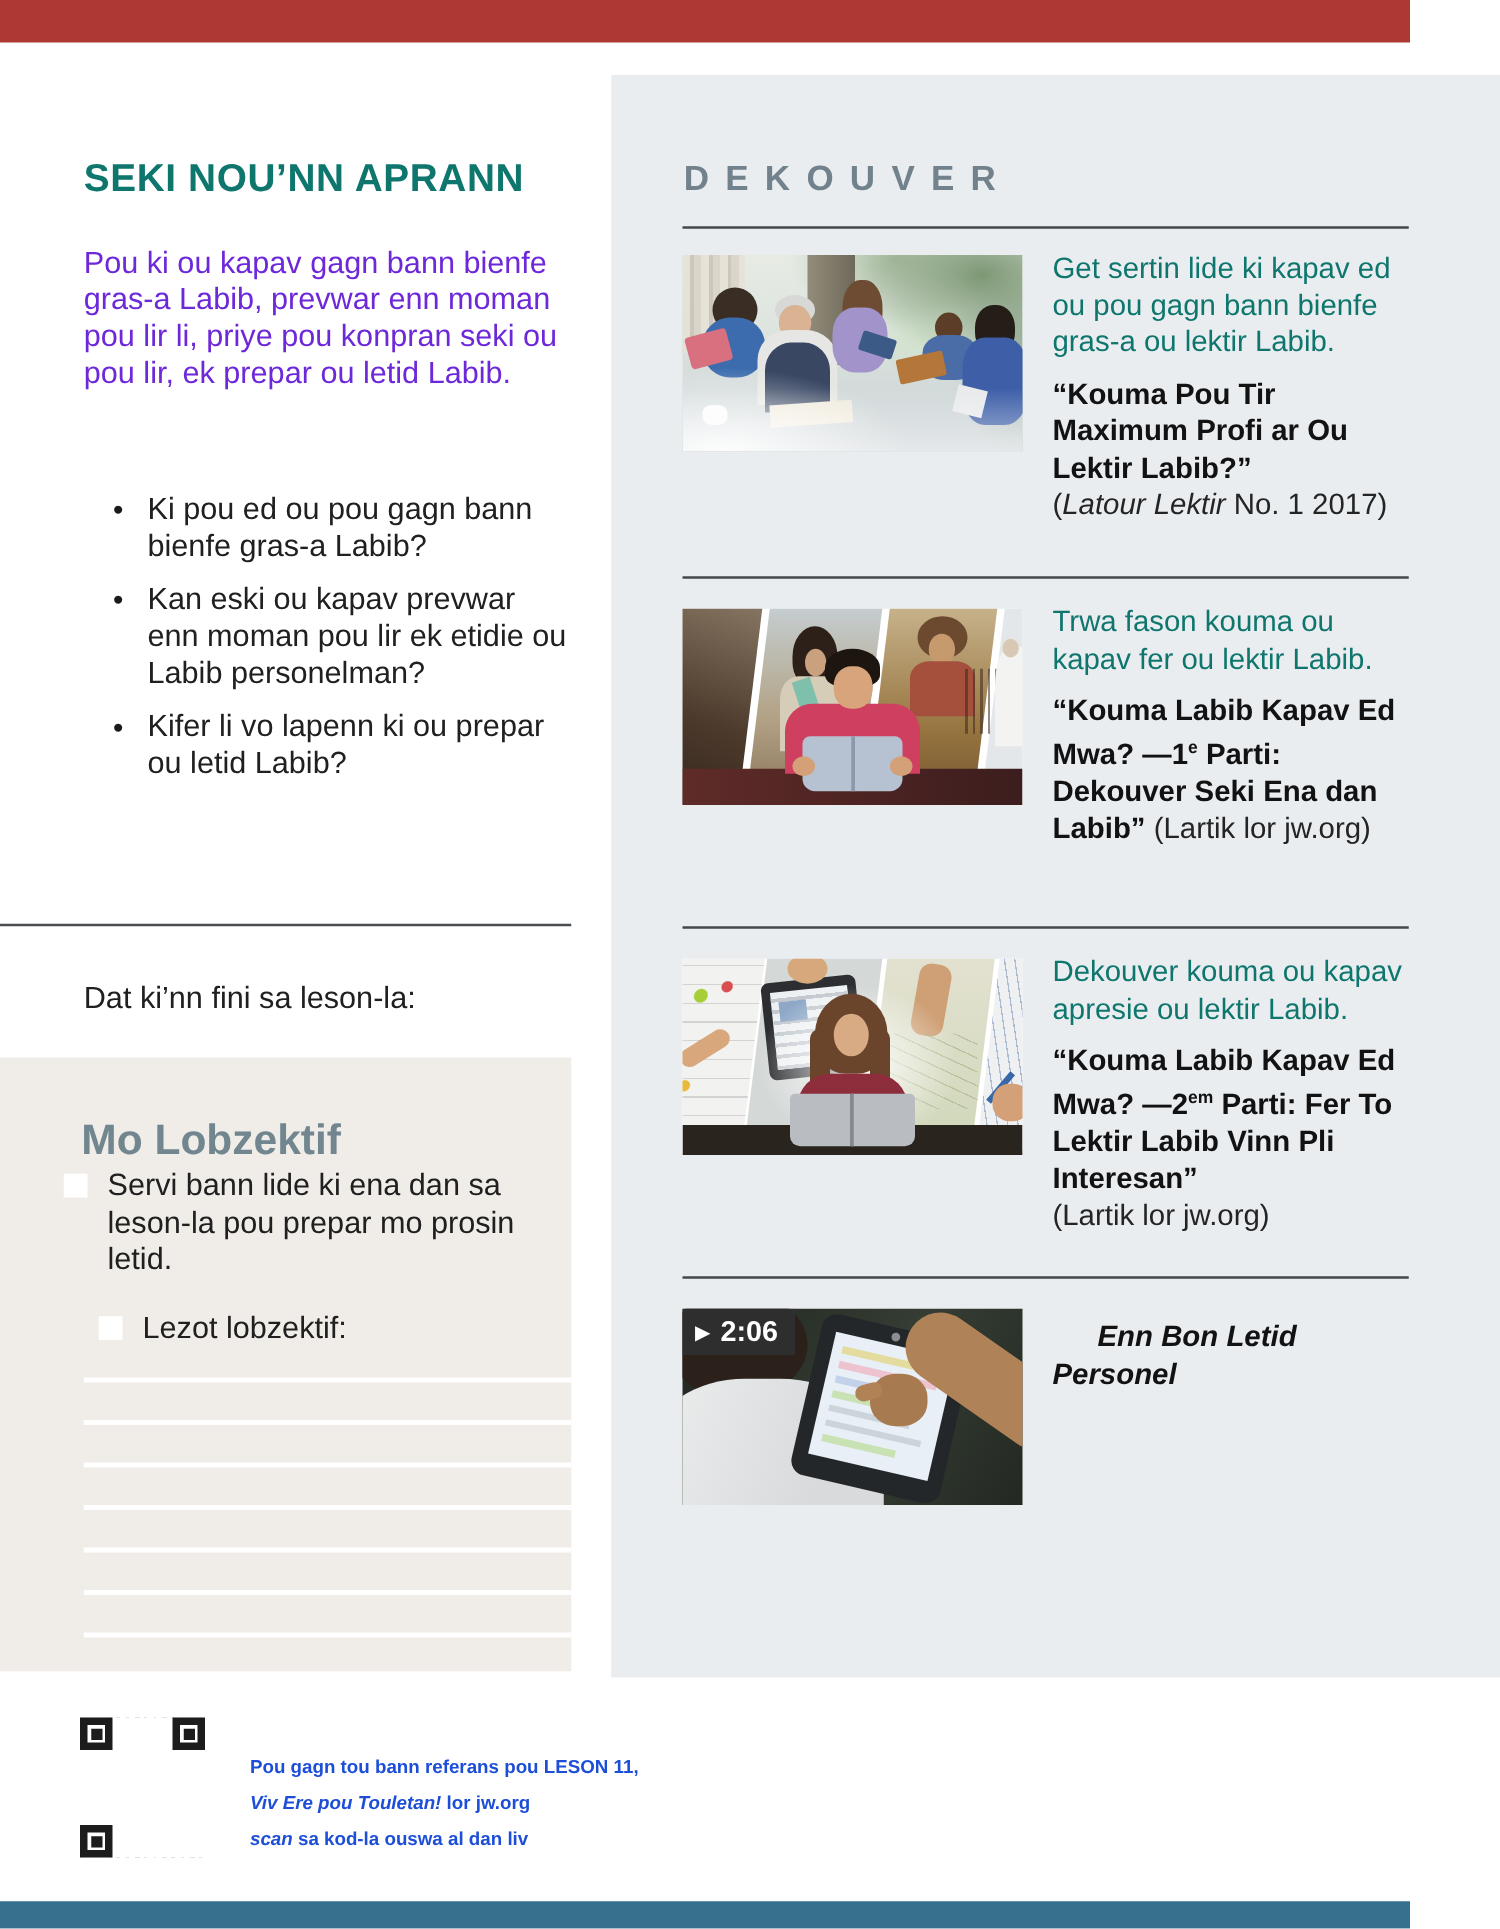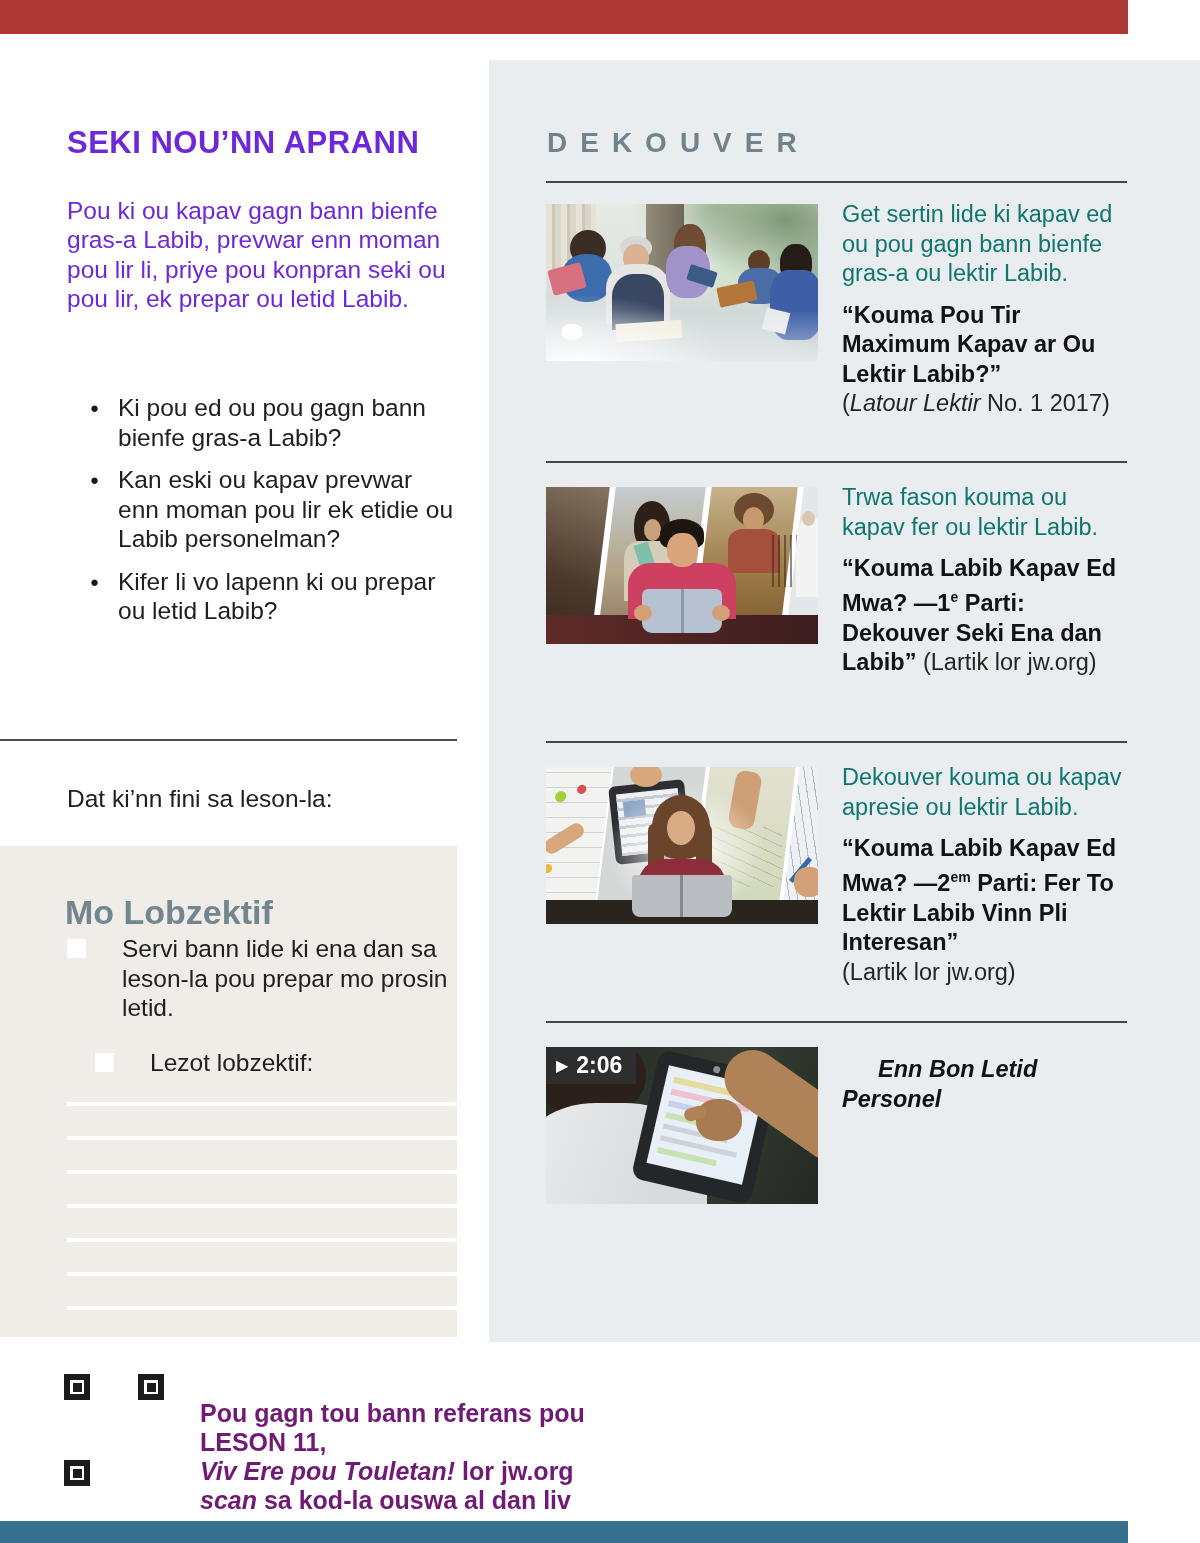--- a/index.html
+++ b/index.html
@@ -5,51 +5,51 @@
   html,body{margin:0;padding:0;background:#fff;}
   .page{position:relative;width:1200px;height:1543px;background:#ffffff;overflow:hidden;
         font-family:"Liberation Sans","DejaVu Sans",sans-serif;color:#1f1f1f;}
 
   
   .top-bar{position:absolute;left:0;top:0;width:1128px;height:34px;background:#ac3a33;}
   .bottom-bar{position:absolute;left:0;top:1521px;width:1128px;height:22px;background:#35708e;}
 
   
   .h-gold{position:absolute;left:67px;top:104px;width:420px;font-size:31px;line-height:36px;
-          font-weight:700;color:#6d28d9;letter-spacing:.5px;}
+          font-weight:700;color:#0f766e;letter-spacing:.5px;}
   .intro{position:absolute;left:67px;top:171px;width:398px;font-size:24.5px;line-height:29.5px;color:#6d28d9;}
   .h-blue{position:absolute;left:67px;top:323px;font-size:31px;line-height:38px;font-weight:700;color:#75909d;}
   .blist{position:absolute;left:90px;top:393px;width:366px;list-style:none;margin:0;padding:0;}
   .blist li{display:flex;margin-bottom:13px;font-size:24.5px;line-height:29.5px;color:#202020;}
   .blist .dot{width:28px;flex:0 0 28px;font-size:15px;line-height:29.5px;color:#1a1a1a;}
   .ldiv{position:absolute;left:0;top:739px;width:457px;height:2px;background:#4a4e50;}
   .datelbl{position:absolute;left:67px;top:759px;font-size:24.5px;line-height:30px;color:#202020;}
 
   .objbox{position:absolute;left:0;top:846px;width:457px;height:491px;background:#f0ece8;}
   .objhead{position:absolute;left:65px;top:18px;font-size:34px;line-height:40px;font-weight:700;color:#71868f;}
-  .obj{position:absolute;left:67px;display:flex;gap:20px;}
+  .obj{position:absolute;left:51px;display:flex;}
   .obj .cb{flex:0 0 19px;width:19px;height:19px;background:#ffffff;margin-top:5px;}
   .obj p{margin:0 0 0 16px;width:335px;font-size:24.5px;line-height:29.5px;color:#202020;}
   .obj1{top:88px;}
   .obj2{top:202px;margin-left:28px;}
   .wline{position:absolute;left:67px;width:390px;height:4px;background:#ffffff;}
 
   
   .qr{position:absolute;left:64px;top:1374px;width:100px;height:112px;background:#ffffff;}
   .qr-pat{position:absolute;left:0;top:0;right:0;bottom:0;
     background-color:#fff;
     background-image:
       repeating-linear-gradient(90deg,#1c1c1c 0 4px,#fff 4px 7px,#1c1c1c 7px 10px,#fff 10px 15px,#1c1c1c 15px 17px,#fff 17px 22px),
       repeating-linear-gradient(0deg,#1c1c1c 0 4px,#fff 4px 8px,#1c1c1c 8px 11px,#fff 11px 15px,#1c1c1c 15px 18px,#fff 18px 23px);
     background-blend-mode:lighten;}
   .qf{position:absolute;width:14px;height:14px;border:6px solid #1c1c1c;
       background:linear-gradient(#1c1c1c,#1c1c1c) center/9px 9px no-repeat #ffffff;}
   .qf.tl{left:0;top:0;} .qf.tr{right:0;top:0;} .qf.bl{left:0;bottom:0;}
-  .qrnote{position:absolute;left:200px;top:1399px;width:420px;color:#701a75;font-weight:700;
-          font-size:25px;line-height:29px;}
+  .qrnote{position:absolute;left:200px;top:1399px;width:420px;color:#1d4ed8;font-weight:700;
+          font-size:15px;line-height:29px;}
   .qrnote p{margin:0;}
 
   
   .panel{position:absolute;left:489px;top:60px;width:711px;height:1282px;background:#e9edf0;}
   .dek{position:absolute;left:58px;top:44px;font-size:28px;font-weight:700;color:#72828c;letter-spacing:13px;}
   .rule{position:absolute;left:57px;width:581px;height:2px;background:#43484b;}
   .thumb{position:absolute;left:57px;width:272px;height:157px;overflow:hidden;background:#cfd5d8;}
   .rtext{position:absolute;left:353px;width:292px;}
   .rtext p{margin:0;}
   .desc{font-size:23.5px;line-height:29.5px;color:#0f766e;}
@@ -263,21 +263,21 @@
       <div class="ph m2book"></div>
       <div class="ph w2hair"></div>
         <div class="ph w2"></div>
       <div class="ph w2tab"></div>
       <div class="ph papers"></div>
       <div class="ph mist"></div>
       <div class="ph cup"></div>
     </div>
     <div class="rtext" style="top:140px">
       <p class="desc">Get sertin lide ki kapav ed ou pou gagn bann bienfe gras-a ou lektir Labib.</p>
-      <p class="rtitle"><span class="b">“Kouma Pou Tir Maximum Kapav ar Ou Lektir Labib?”</span></p>
+      <p class="rtitle"><span class="b">“Kouma Pou Tir Maximum Profi ar Ou Lektir Labib?”</span></p>
       <p class="rsrc"><span>(</span><i>Latour Lektir</i><span> No. 1 2017)</span></p>
     </div>
 
     <div class="thumb t2" style="top:427px">
       <div class="pan p1"></div>
       <div class="pan p2"></div>
       <div class="pan p3"></div>
       <div class="pan p4"></div>
       <div class="ph whair"></div>
         <div class="ph wface"></div>

